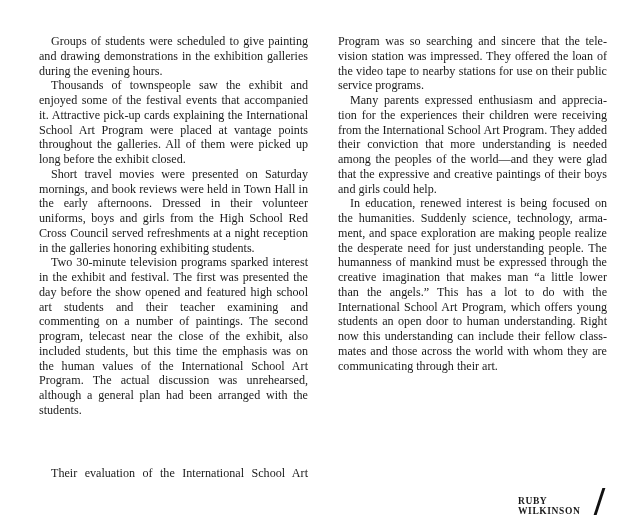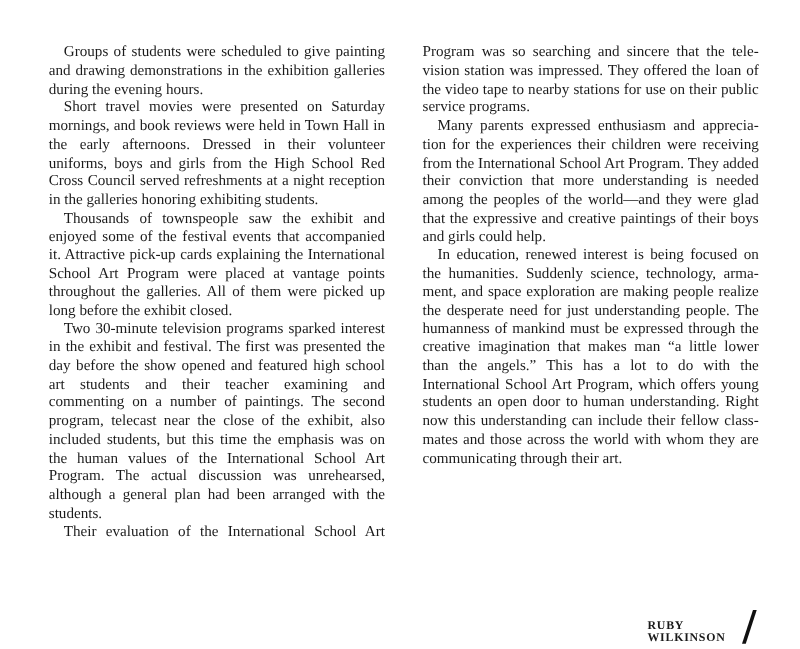--- a/index.html
+++ b/index.html
@@ -38,24 +38,24 @@
       background: #111;
       transform: skewX(-18deg);
     }
   </style>
 </head>
 <body>
 
 <div class="page">
   <div class="col col-left">
     <p>Groups of students were scheduled to give painting and drawing demonstrations in the exhibition galleries during the evening hours.</p>
+    <p>Thousands of townspeople saw the exhibit and enjoyed some of the festival events that accompanied it. Attractive pick-up cards explaining the Inter­national School Art Program were placed at vantage points throughout the galleries. All of them were picked up long before the exhibit closed.</p>
     <p>Short travel movies were presented on Saturday mornings, and book reviews were held in Town Hall in the early afternoons. Dressed in their volunteer uniforms, boys and girls from the High School Red Cross Council served refreshments at a night recep­tion in the galleries honoring exhibiting students.</p>
-    <p>Thousands of townspeople saw the exhibit and enjoyed some of the festival events that accompanied it. Attractive pick-up cards explaining the Inter­national School Art Program were placed at vantage points throughout the galleries. All of them were picked up long before the exhibit closed.</p>
     <p>Two 30-minute television programs sparked inter­est in the exhibit and festival. The first was presented the day before the show opened and featured high school art students and their teacher examining and commenting on a number of paintings. The second program, telecast near the close of the exhibit, also included students, but this time the emphasis was on the human values of the International School Art Program. The actual discussion was unrehearsed, although a general plan had been arranged with the students.</p>
-    <p style="text-align:justify; text-align-last:justify;">Their evaluation of the International School Art</p>
+    <p style="text-align:justify; text-align-last:justify;margin-top:48px;">Their evaluation of the International School Art</p>
   </div>
   <div class="col col-right">
     <p style="text-indent:0;">Program was so searching and sincere that the tele­vision station was impressed. They offered the loan of the video tape to nearby stations for use on their public service programs.</p>
     <p>Many parents expressed enthusiasm and apprecia­tion for the experiences their children were receiving from the International School Art Program. They added their conviction that more understanding is needed among the peoples of the world—and they were glad that the expressive and creative paintings of their boys and girls could help.</p>
     <p>In education, renewed interest is being focused on the humanities. Suddenly science, technology, arma­ment, and space exploration are making people real­ize the desperate need for just understanding people. The humanness of mankind must be expressed through the creative imagination that makes man “a little lower than the angels.” This has a lot to do with the International School Art Program, which offers young students an open door to human understanding. Right now this understanding can include their fellow class­mates and those across the world with whom they are communicating through their art.</p>
   </div>
   <div class="signature">RUBY WILKINSON</div>
   <div class="sig-slash"></div>
 </div>
 

